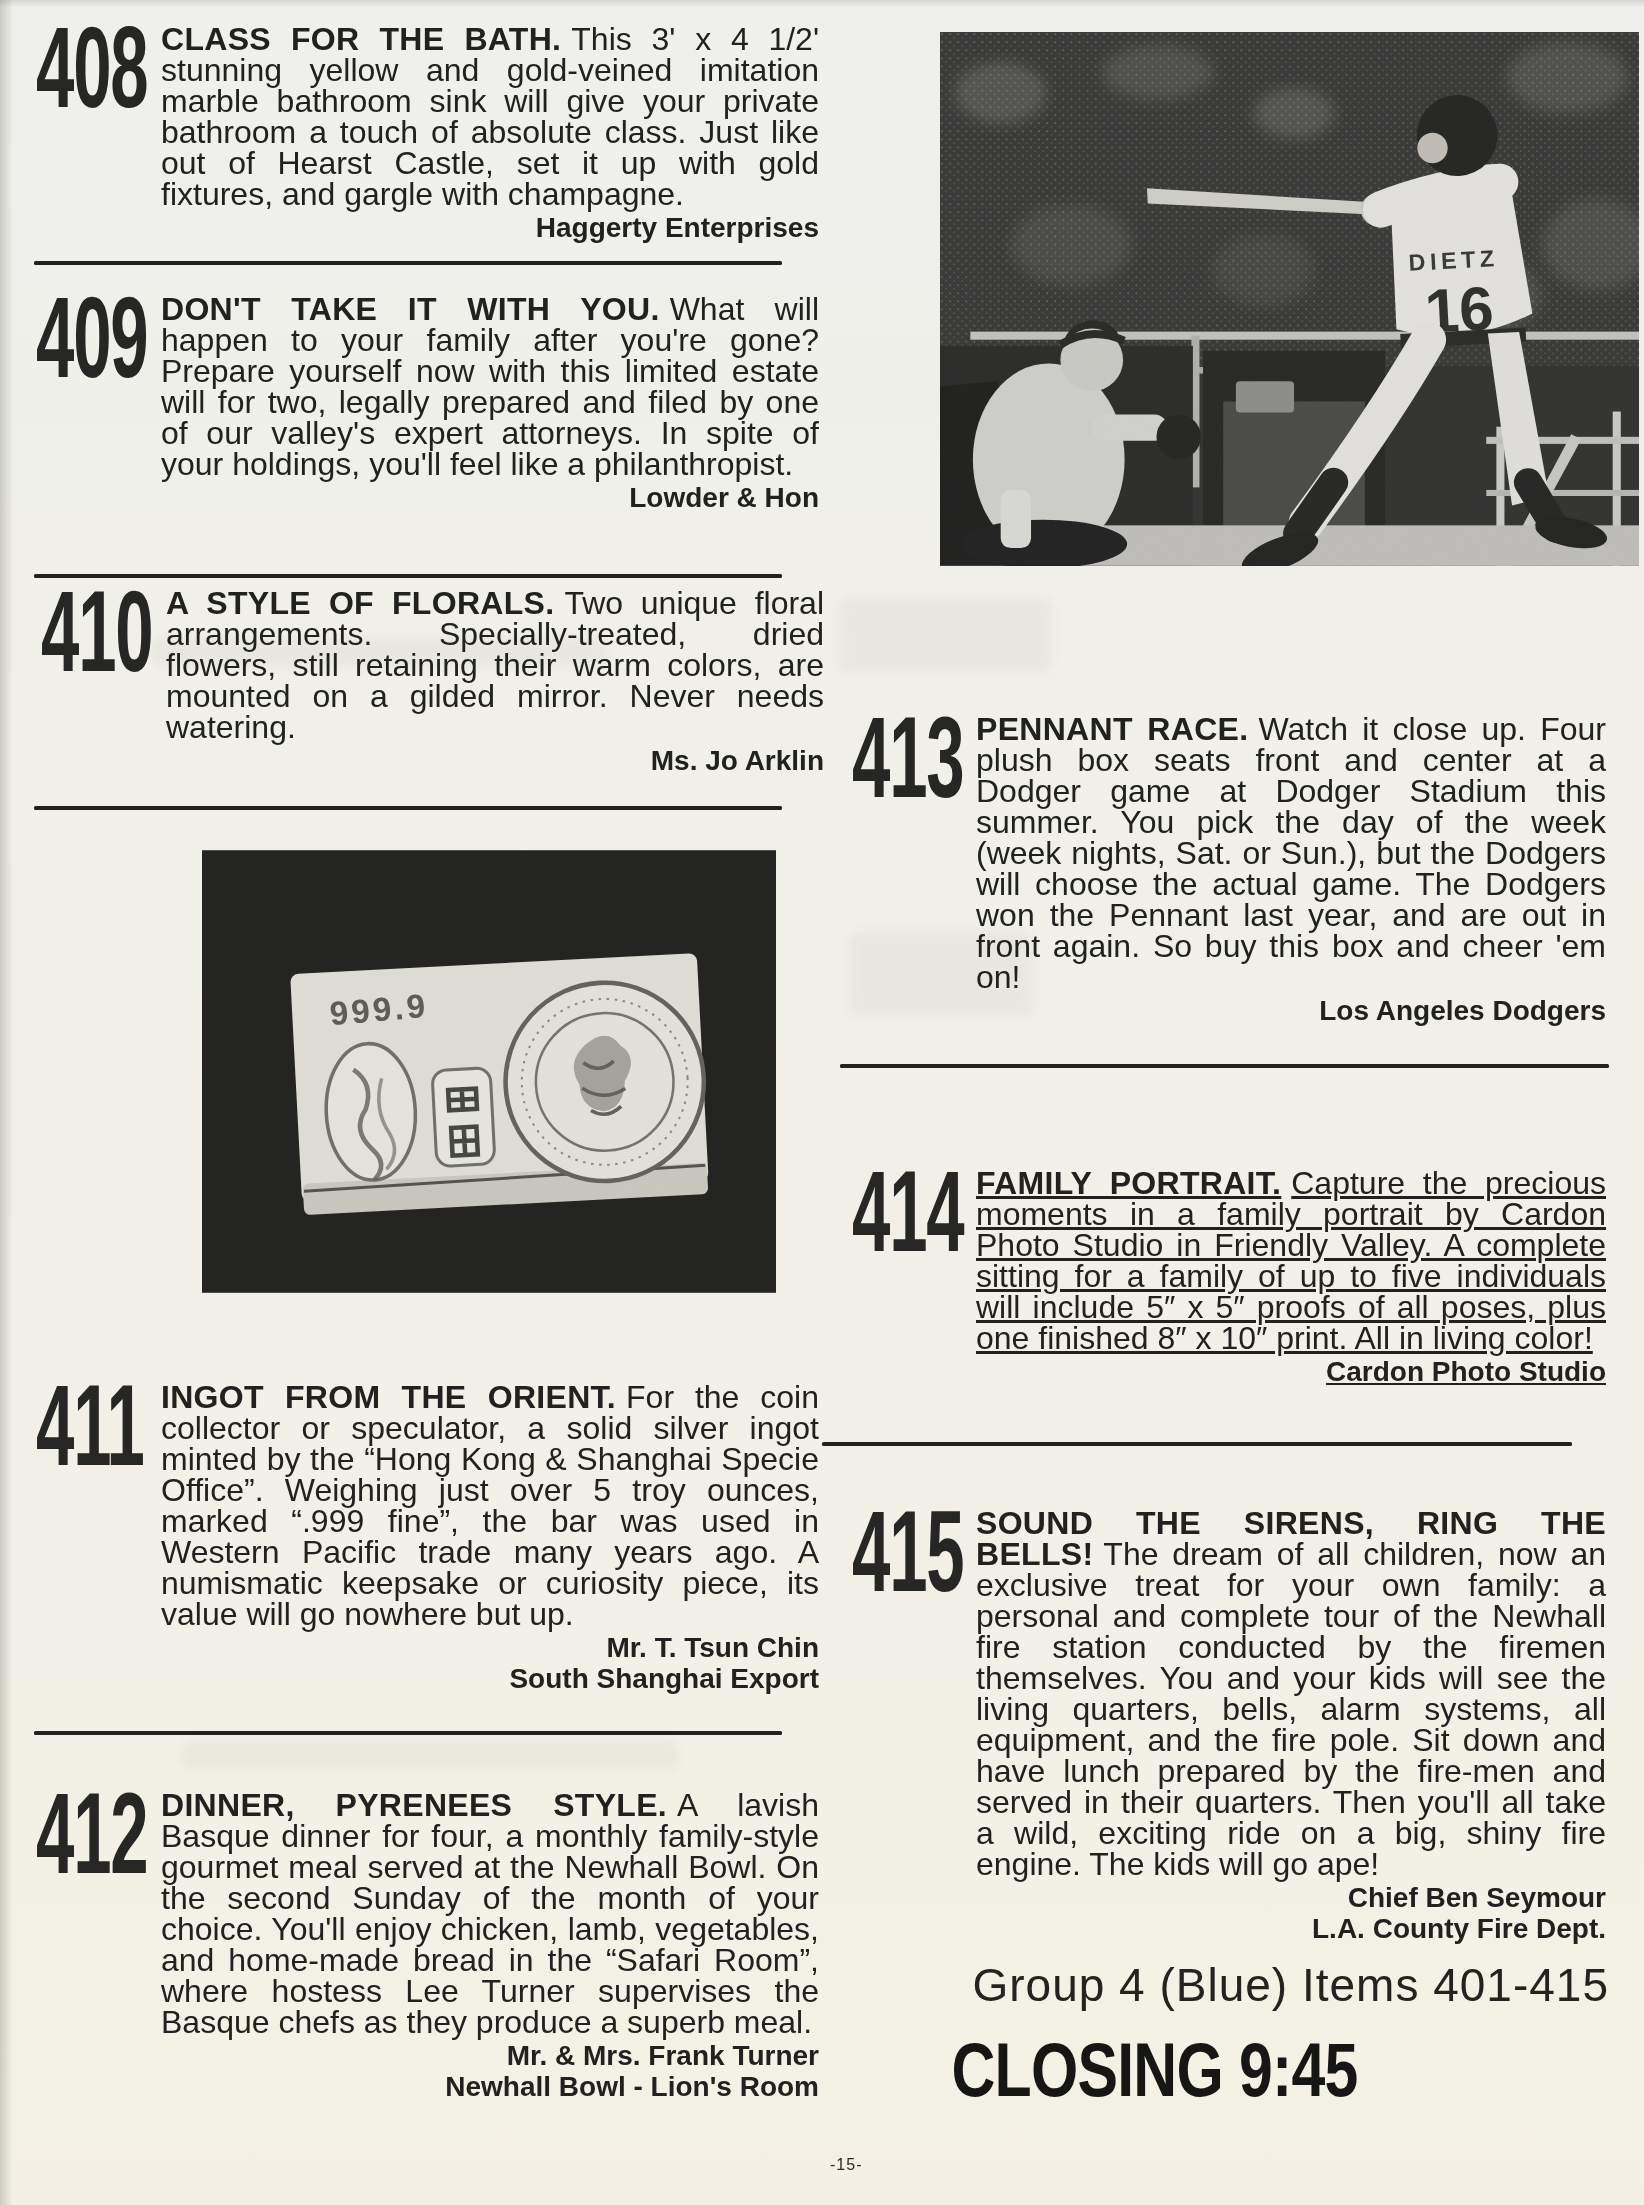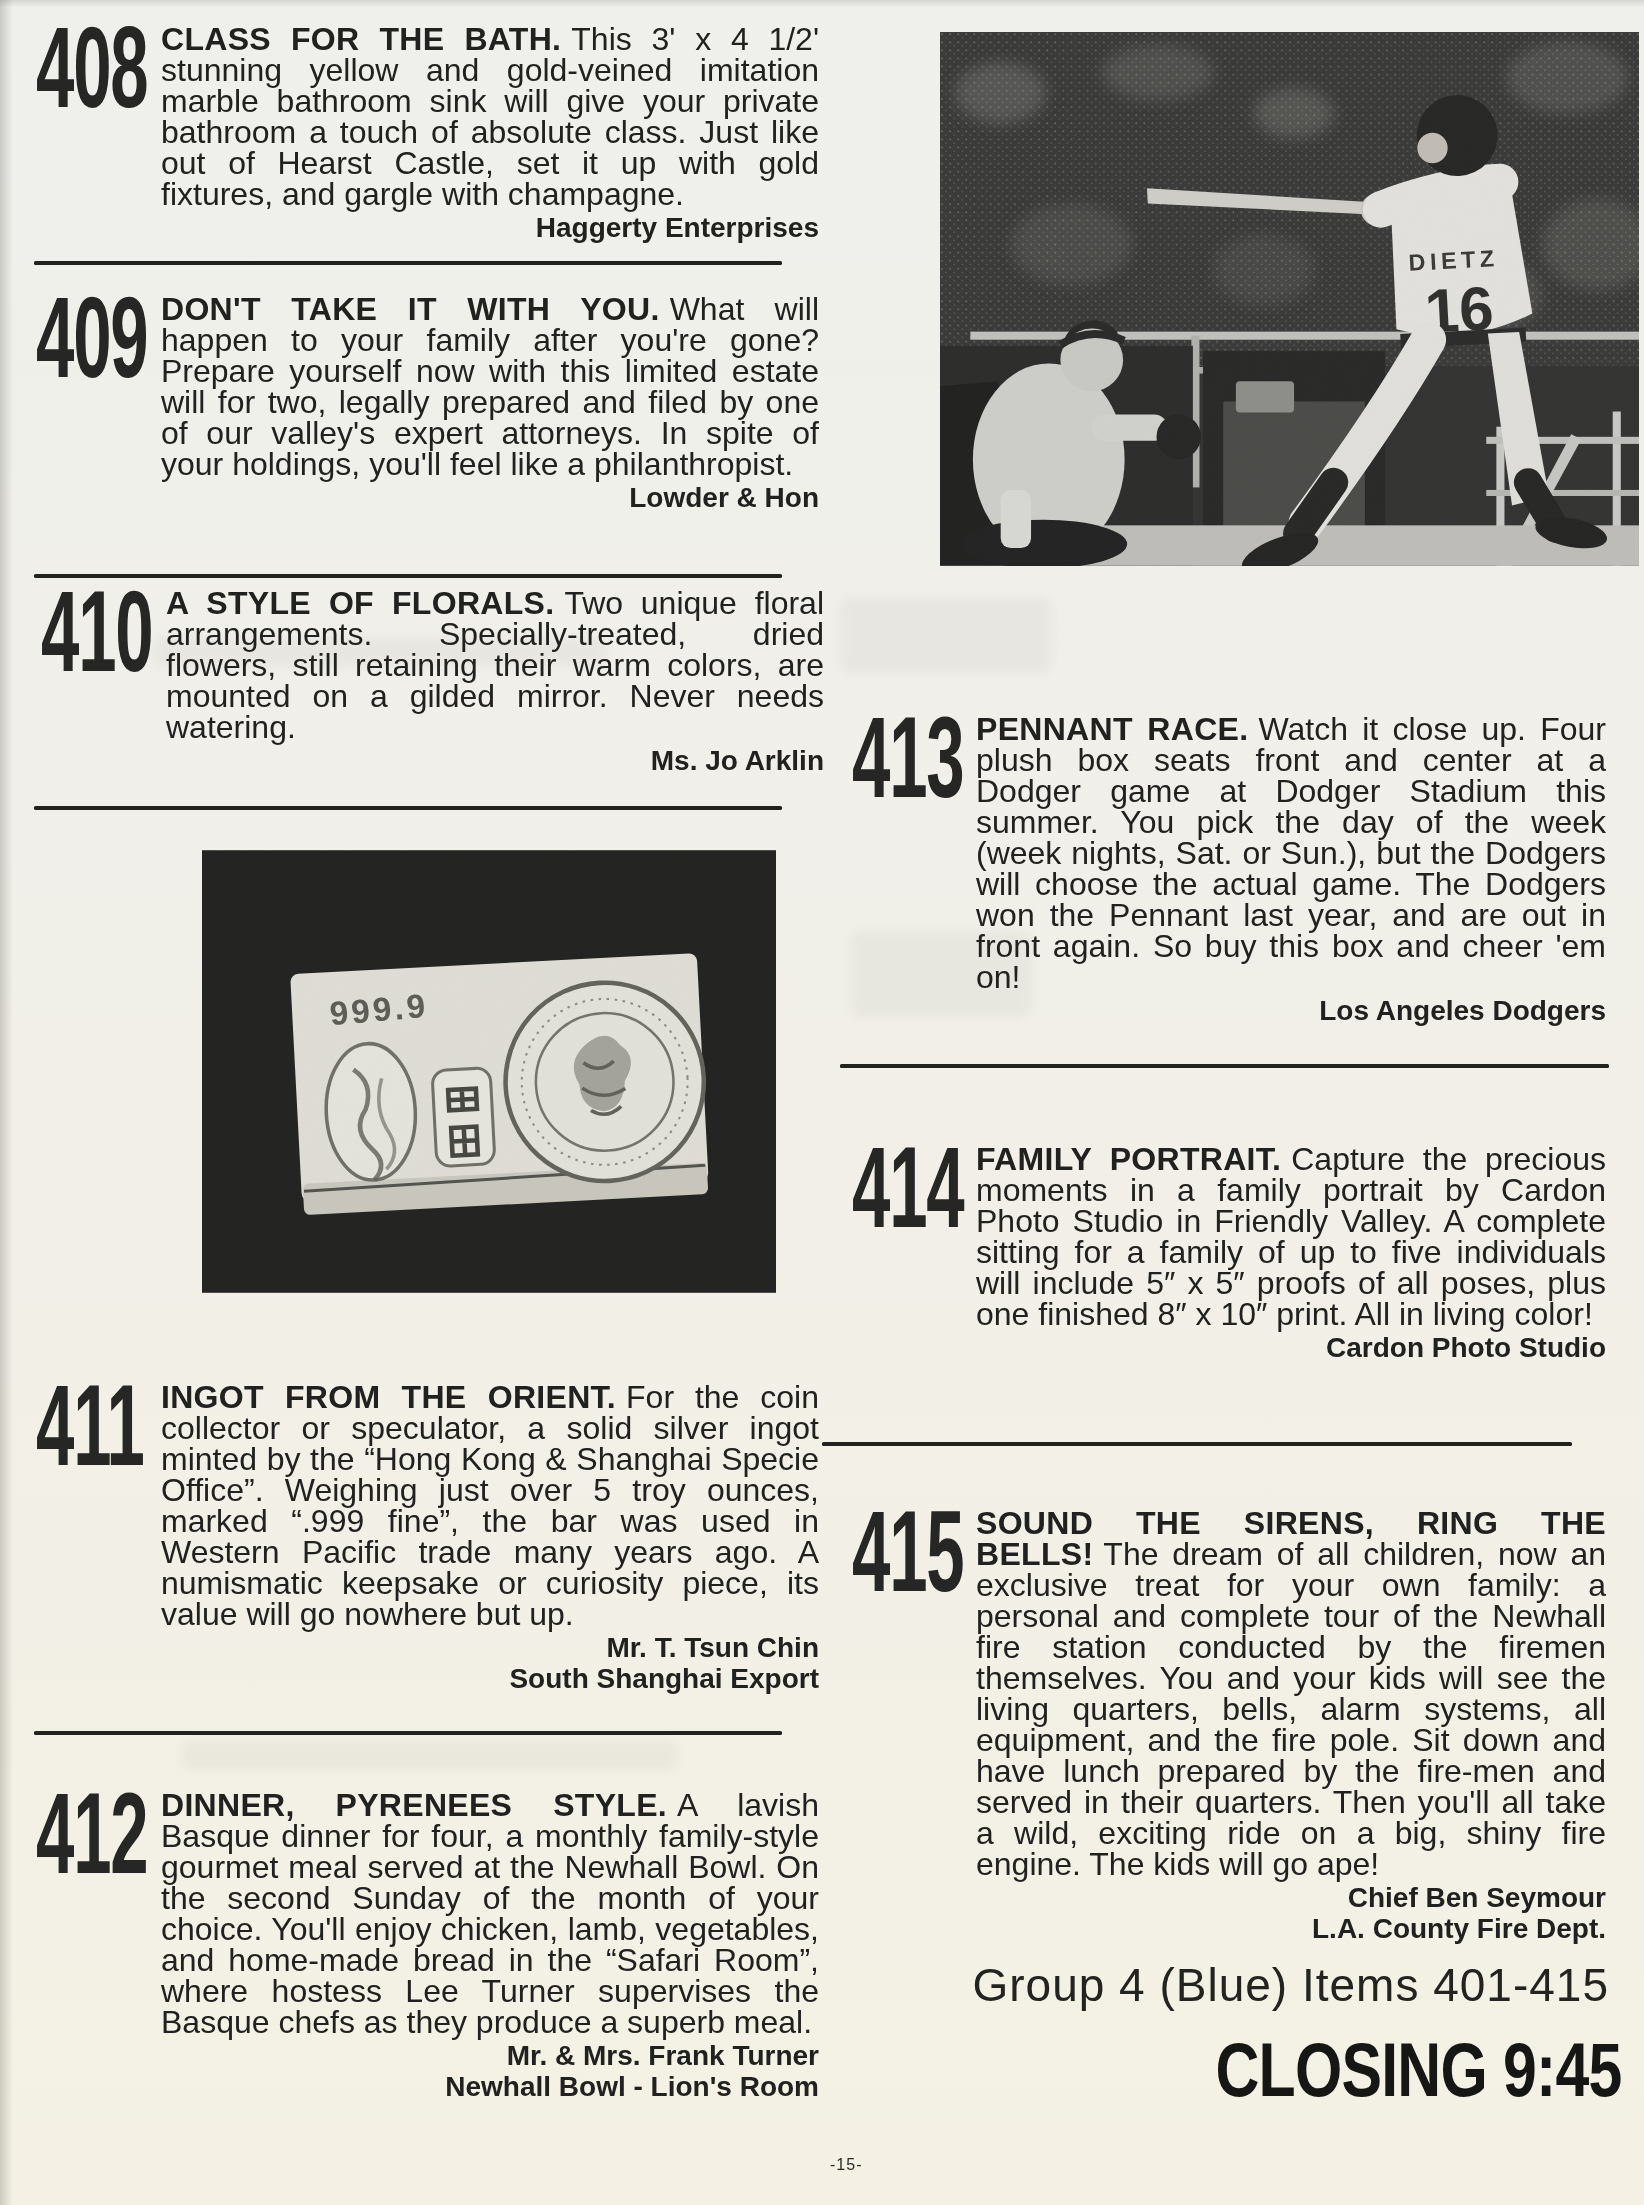--- a/index.html
+++ b/index.html
@@ -43,21 +43,21 @@
   .rule{
     position:absolute;height:3.5px;background:#22221f;border-radius:1.5px;
   }
   figure{margin:0;position:absolute;}
   .footer-group{
     position:absolute;left:850px;top:1958px;width:759px;
     font-size:46px;letter-spacing:1px;text-align:right;color:#23231f;
   }
   .footer-closing{
     position:absolute;left:850px;top:2026px;width:771px;
-    text-align:right;
+    text-align:left;
   }
   .footer-closing .inner{
     display:inline-block;
     font-size:76px;font-weight:700;letter-spacing:-1px;
     transform:scaleX(.8);transform-origin:100% 50%;
     color:#161614;white-space:nowrap;
   }
   .page-number{
     position:absolute;left:830px;top:2156px;
     font-size:16px;letter-spacing:1px;color:#2a2a27;
@@ -246,21 +246,21 @@
   <section class="item col-right" style="left:851px;top:714px;width:755px;">
     <div class="num">413</div>
     <p class="body"><strong class="title">PENNANT RACE.</strong><span>Watch it close up.  Four plush box seats front and center at a Dodger game at Dodger Stadium this summer.  You pick the day of the week (week nights, Sat. or Sun.), but the Dodgers will choose the actual game.  The Dodgers won the Pennant last year, and are out in front again.  So buy this box and cheer 'em on!</span></p>
     <div class="credits">
       <div class="credit">Los Angeles Dodgers</div>
     </div>
   </section>
 
   <div class="rule" style="left:840px;top:1064px;width:769px;"></div>
 
-  <section class="item col-right" style="left:851px;top:1144px;width:755px;">
+  <section class="item col-right" style="left:851px;top:1168px;width:755px;text-decoration:underline;">
     <div class="num">414</div>
     <p class="body"><strong class="title">FAMILY PORTRAIT.</strong><span>Capture the precious moments in a family portrait by Cardon Photo Studio in Friendly Valley.  A complete sitting for a family of up to five individuals will include 5″ x 5″ proofs of all poses, plus one finished 8″ x 10″ print.  All in living color!</span></p>
     <div class="credits">
       <div class="credit">Cardon Photo Studio</div>
     </div>
   </section>
 
   <div class="rule" style="left:822px;top:1442px;width:750px;"></div>
 
   <section class="item col-right" style="left:851px;top:1508px;width:755px;">

